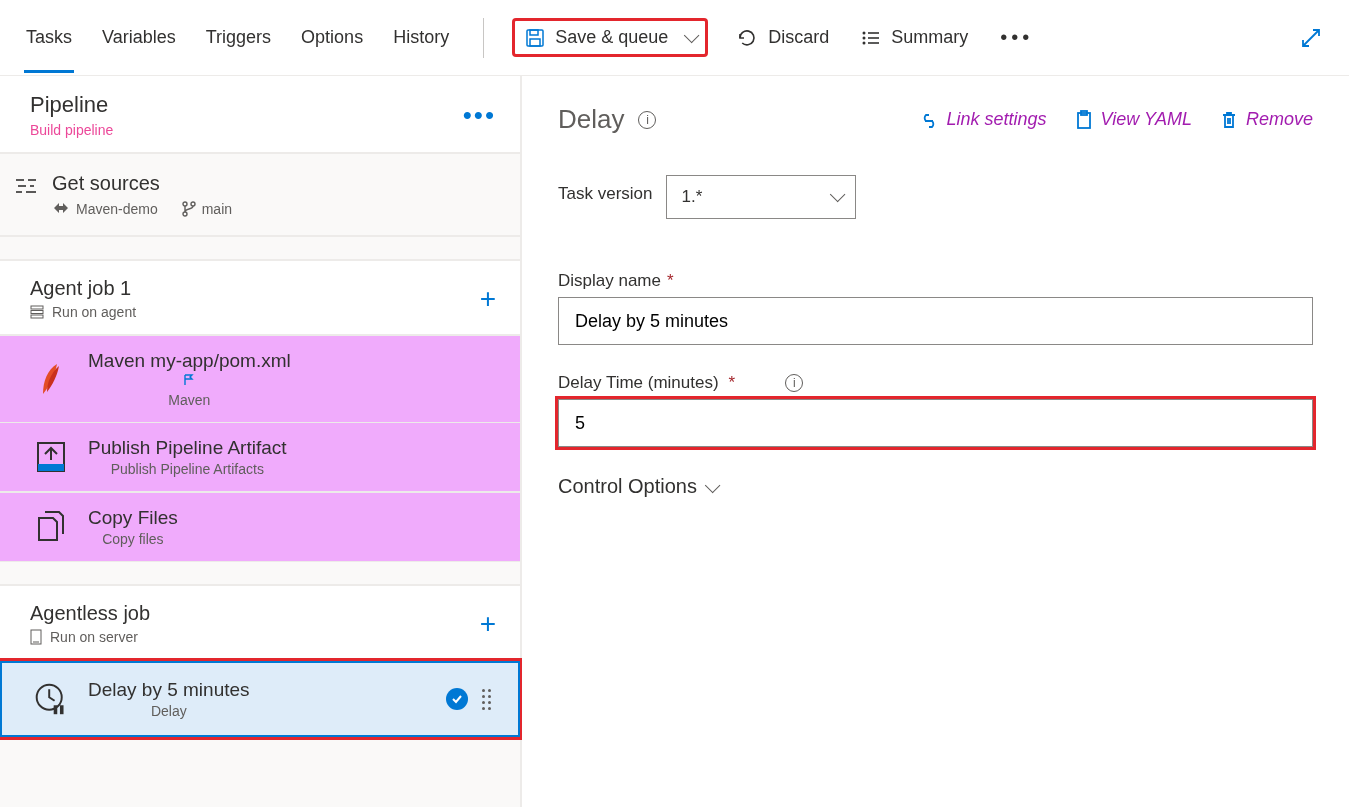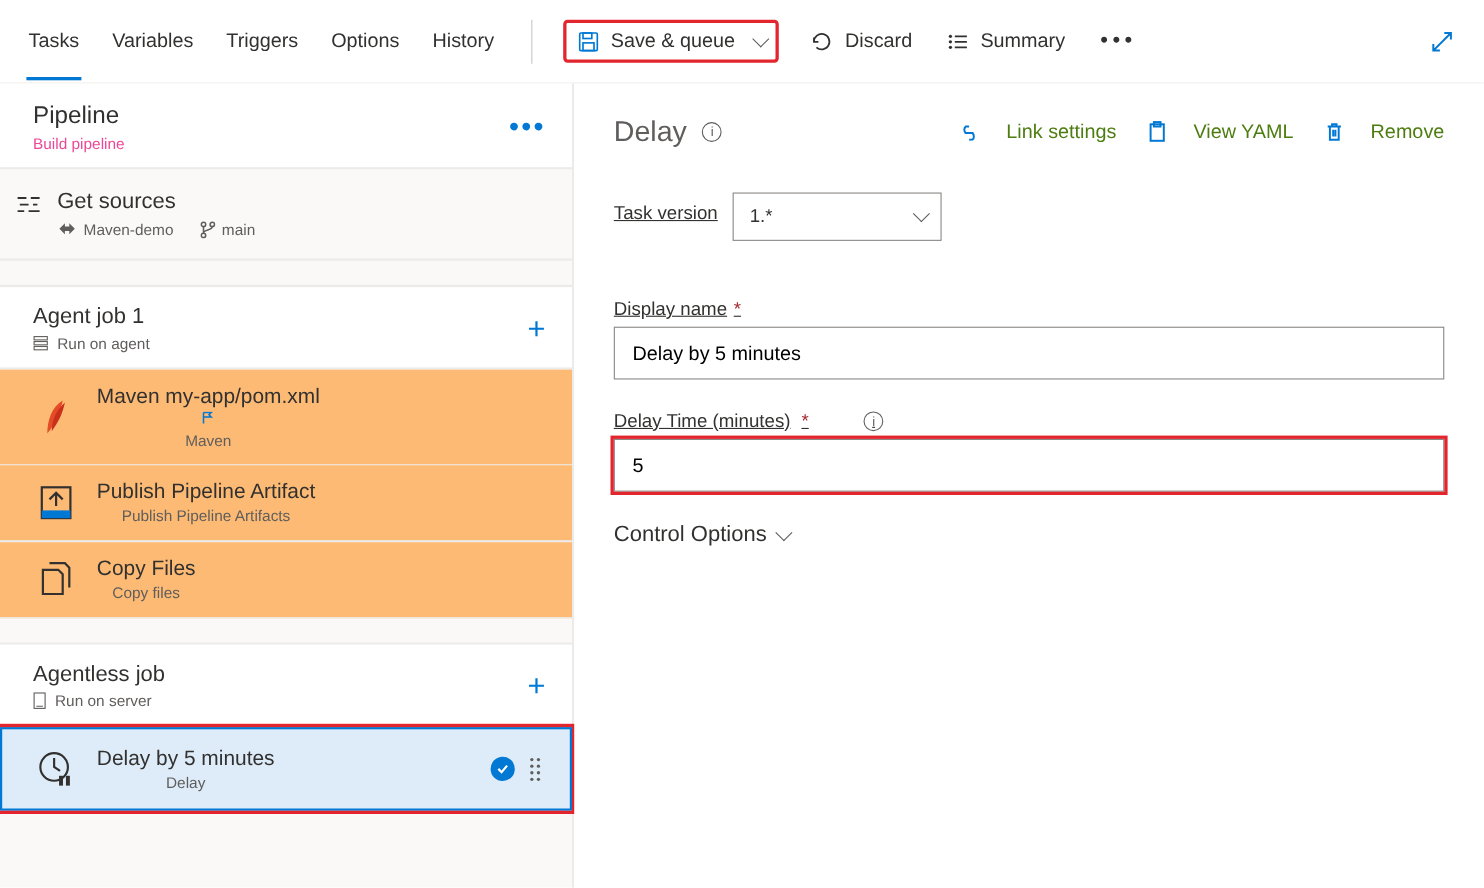--- a/index.html
+++ b/index.html
@@ -76,21 +76,21 @@
     border-bottom:2px solid #edebe9;
   }
   .job-header .jt { font-size:20px; }
   .job-header .js { font-size:14px; color:#605e5c; margin-top:4px; display:flex; align-items:center; gap:8px;}
   .plus-icon { color:#0078d4; font-size:28px; cursor:pointer; font-weight:300;}
 
   .task-row {
     padding: 14px 36px 14px 34px;
     display:flex; align-items:center; gap:20px;
     border-bottom:1px solid #edebe9;
-    background:#fdba74;
+    background:#f0abfc;
     cursor:pointer;
   }
   .task-row .tinfo .tt { font-size:19px; }
   .task-row .tinfo .ts { font-size:14px; color:#605e5c; margin-top:2px; display:flex; gap:6px; align-items:center;flex-direction:column;}
   .task-icon { width:34px; height:34px; flex-shrink:0; display:flex;align-items:center;justify-content:center;}
 
   .task-row.selected {
     background:#deecf9;
     border:2px solid #0078d4;
     outline:3px solid #e3262d;
@@ -98,24 +98,24 @@
   }
   .task-row.selected .right-icons { display:flex; align-items:center; gap:14px; margin-left:auto;}
   .check-badge { width:22px;height:22px;border-radius:50%;background:#0078d4;display:flex;align-items:center;justify-content:center;}
   .grip { width:14px; display:grid; grid-template-columns:repeat(2,3px); grid-auto-rows:3px; gap:3px;}
   .grip span{background:#605e5c;border-radius:50%;}
 
   
   .rp-header { display:flex; align-items:center; justify-content:space-between; margin-bottom:40px;}
   .rp-header .rpt { font-size:26px; color:#605e5c; display:flex; align-items:center; gap:14px;}
   .rp-links { display:flex; gap:28px; }
-  .rp-link { display:flex; align-items:center; gap:24px; color:#4d7c0f; font-size:18px; cursor:pointer;}
+  .rp-link { display:flex; align-items:center; gap:8px; color:#a21caf; font-size:18px; cursor:pointer;font-style:italic;}
 
   .form-row { margin-bottom: 28px;}
-  .form-label { font-size:17px; margin-bottom:6px; display:inline-flex; align-items:center; gap:6px;text-decoration:underline;}
+  .form-label { font-size:17px; margin-bottom:6px; display:inline-flex; align-items:center; gap:6px;}
   .req { color:#a4262c; }
   .info-circle { width:18px;height:18px;border-radius:50%;border:1.5px solid #605e5c;display:inline-flex;align-items:center;justify-content:center;font-size:12px;color:#605e5c; cursor:help;}
   .select-box {
     border:1px solid #8a8886; height:44px; width:190px;
     display:flex;align-items:center;justify-content:space-between;
     padding:0 14px; font-size:17px; cursor:pointer;
   }
   .task-version-row { display:flex; align-items:center; gap:14px;}
   .text-input {
     width: 100%; height:48px; border:1px solid #8a8886;

